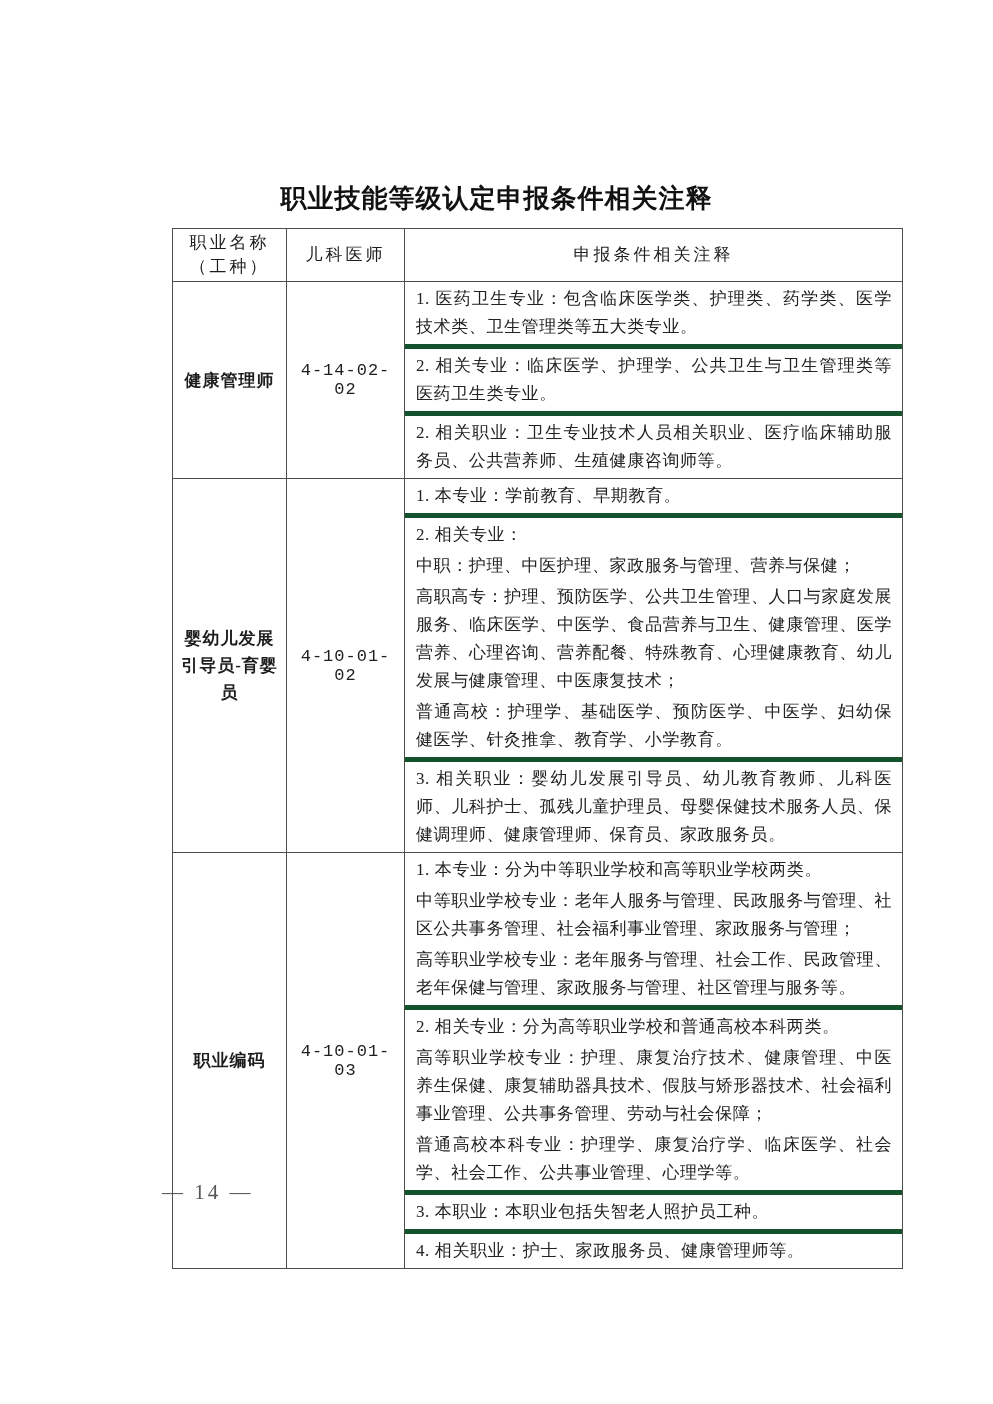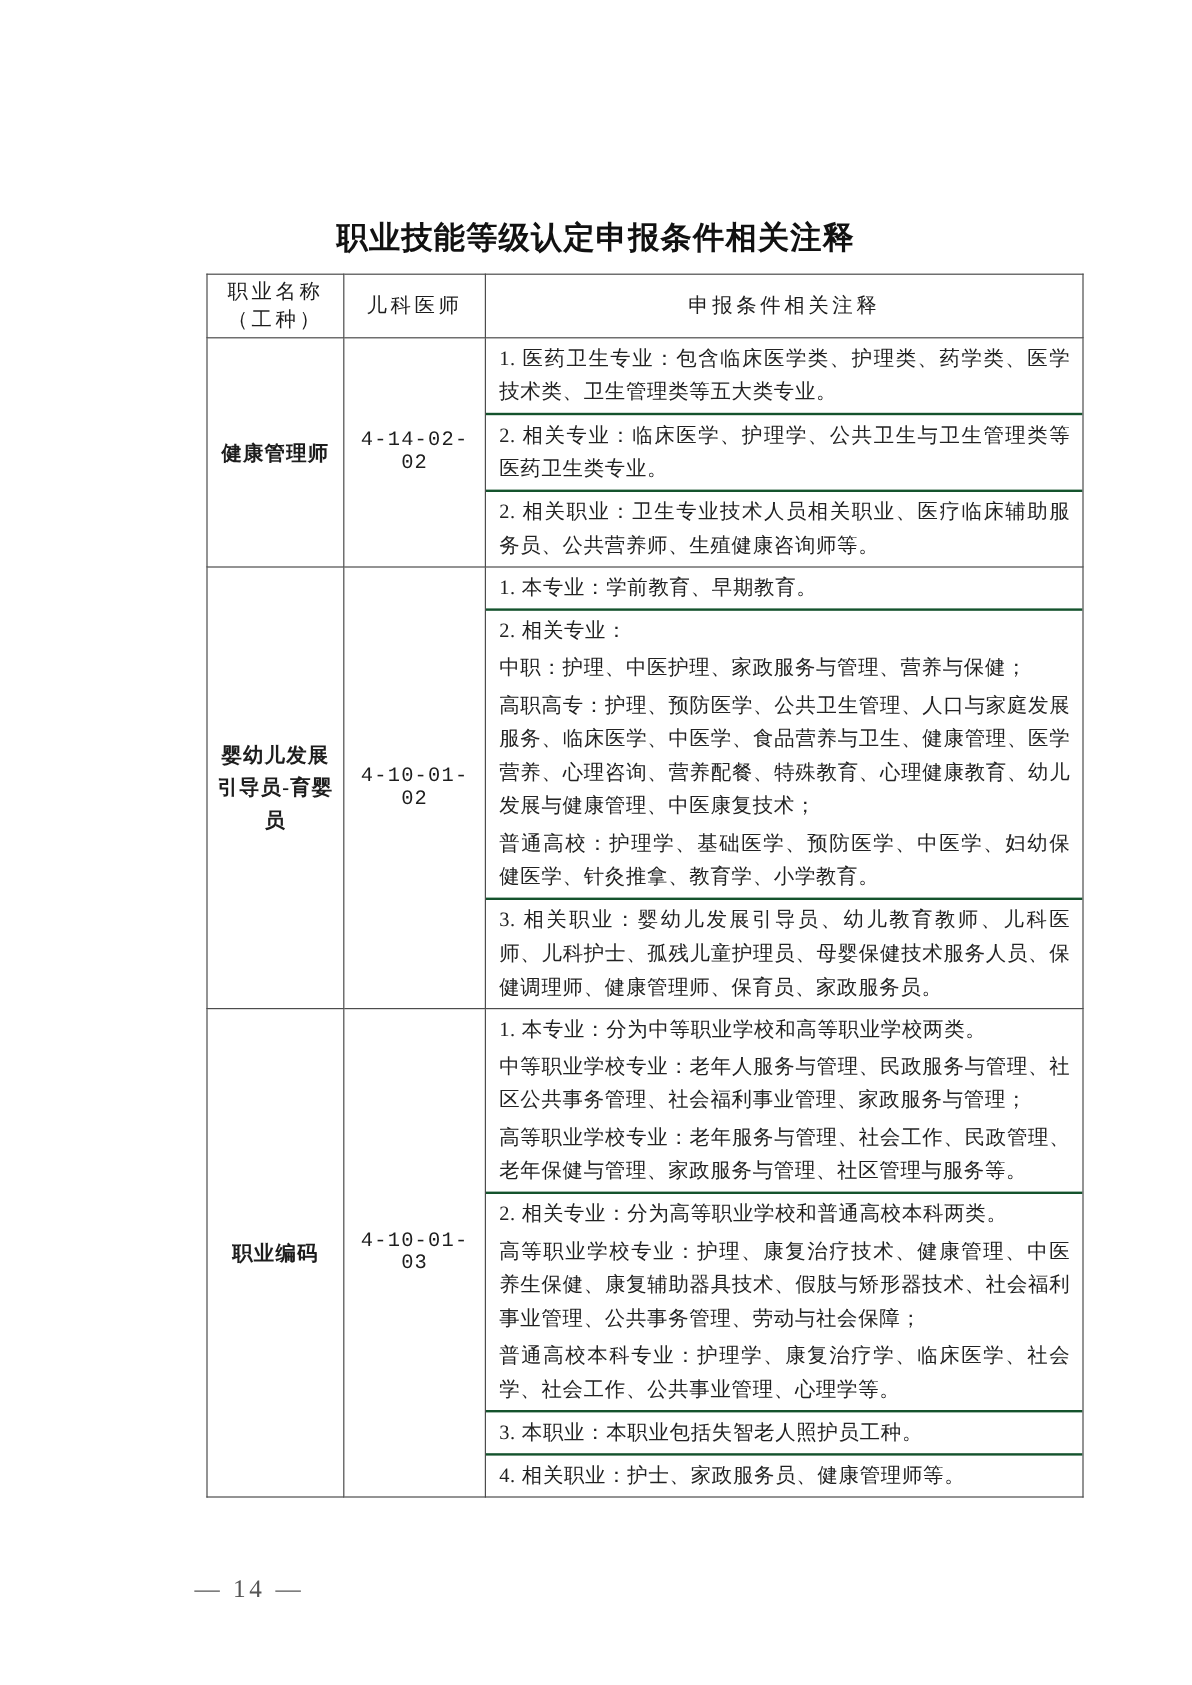--- a/index.html
+++ b/index.html
@@ -61,36 +61,36 @@
     word-break: break-all;
     font-weight: bold;
   }
   td.code-cell {
     font-family: Liberation Mono, monospace;
     letter-spacing: 1px;
   }
   td.notes-cell { padding: 0; vertical-align: top; }
   .note {
     padding: 3px 10px 3px 11px;
-    border-top: 2px solid #14532d;
+    border-top: 5px solid #14532d;
   }
   .note:first-child { border-top: none; }
   .note p {
     margin: 0;
     font-size: 17px;
     line-height: 28px;
     letter-spacing: 0.6px;
     text-align: justify;
     color: #222222;
   }
   .note p + p { margin-top: 3px; }
   .page-number {
     position: absolute;
     left: 162px;
-    top: 1312px;
+    top: 1180px;
     font-size: 21px;
     letter-spacing: 3px;
     color: #555555;
     font-family: "Liberation Serif", "DejaVu Serif", serif;
   }
 </style>
 </head>
 <body>
 
 <div class="page">

